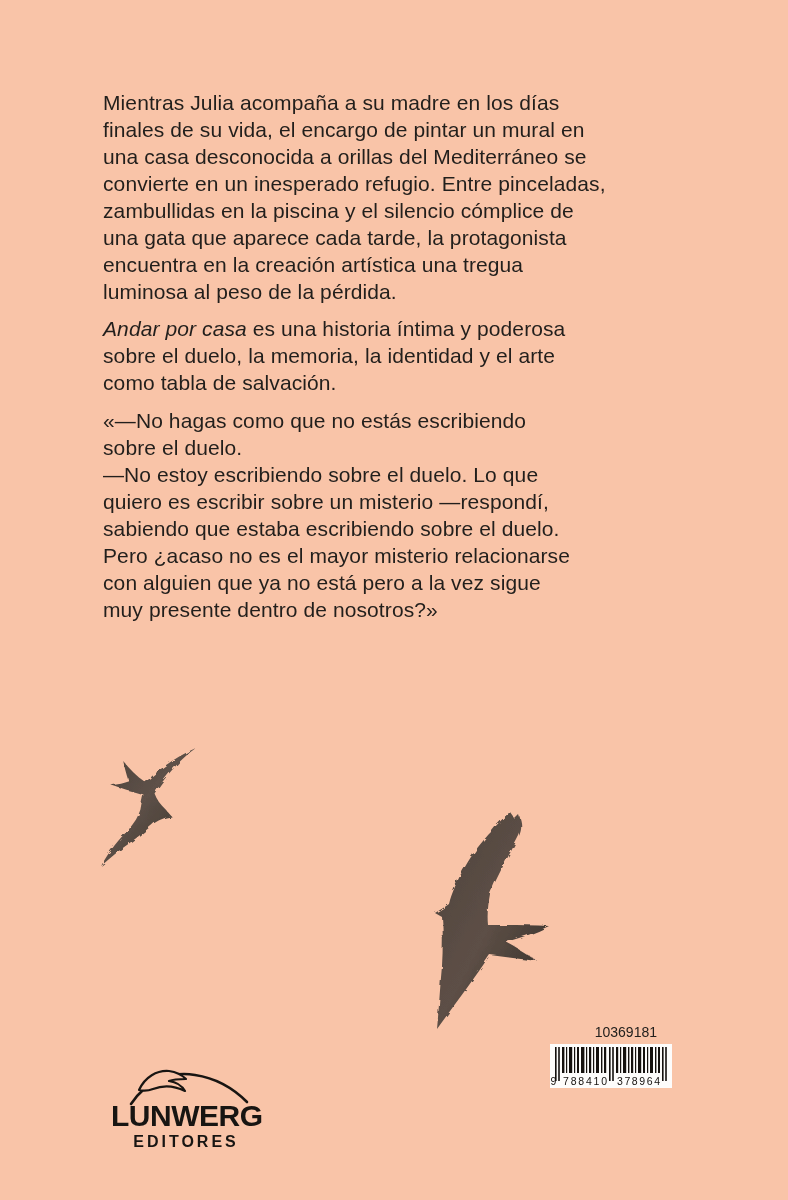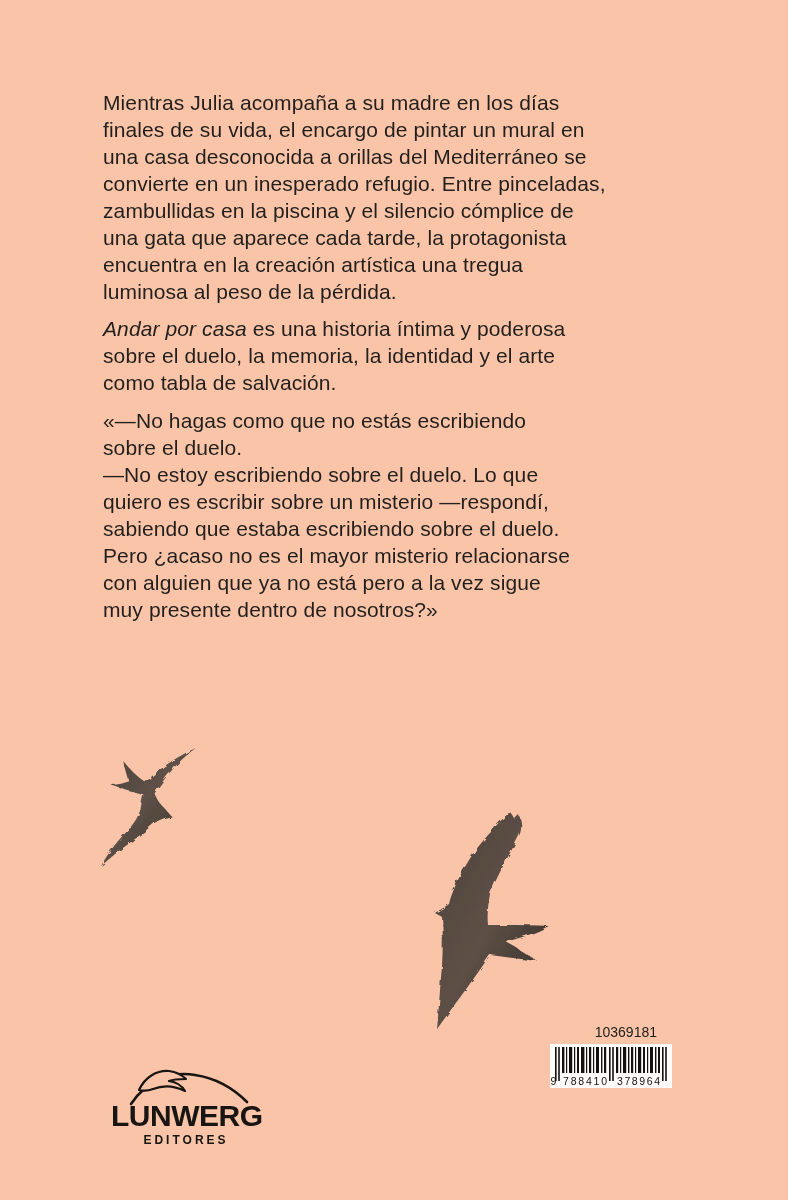--- a/index.html
+++ b/index.html
@@ -46,21 +46,21 @@
   }
   .publisher .swoosh { display: block; margin: 0 auto -6px auto; }
   .publisher .name {
     font-size: 30px;
     font-weight: 800;
     letter-spacing: -0.5px;
     color: #181512;
     line-height: 32px;
   }
   .publisher .tagline {
-    font-size: 12px;
+    font-size: 16px;
     font-weight: 600;
     letter-spacing: 3px;
     color: #181512;
     margin-top: 1px;
     text-align: center;
   }
   .barcode-block {
     position: absolute;
     left: 550px;
     top: 1024px;

